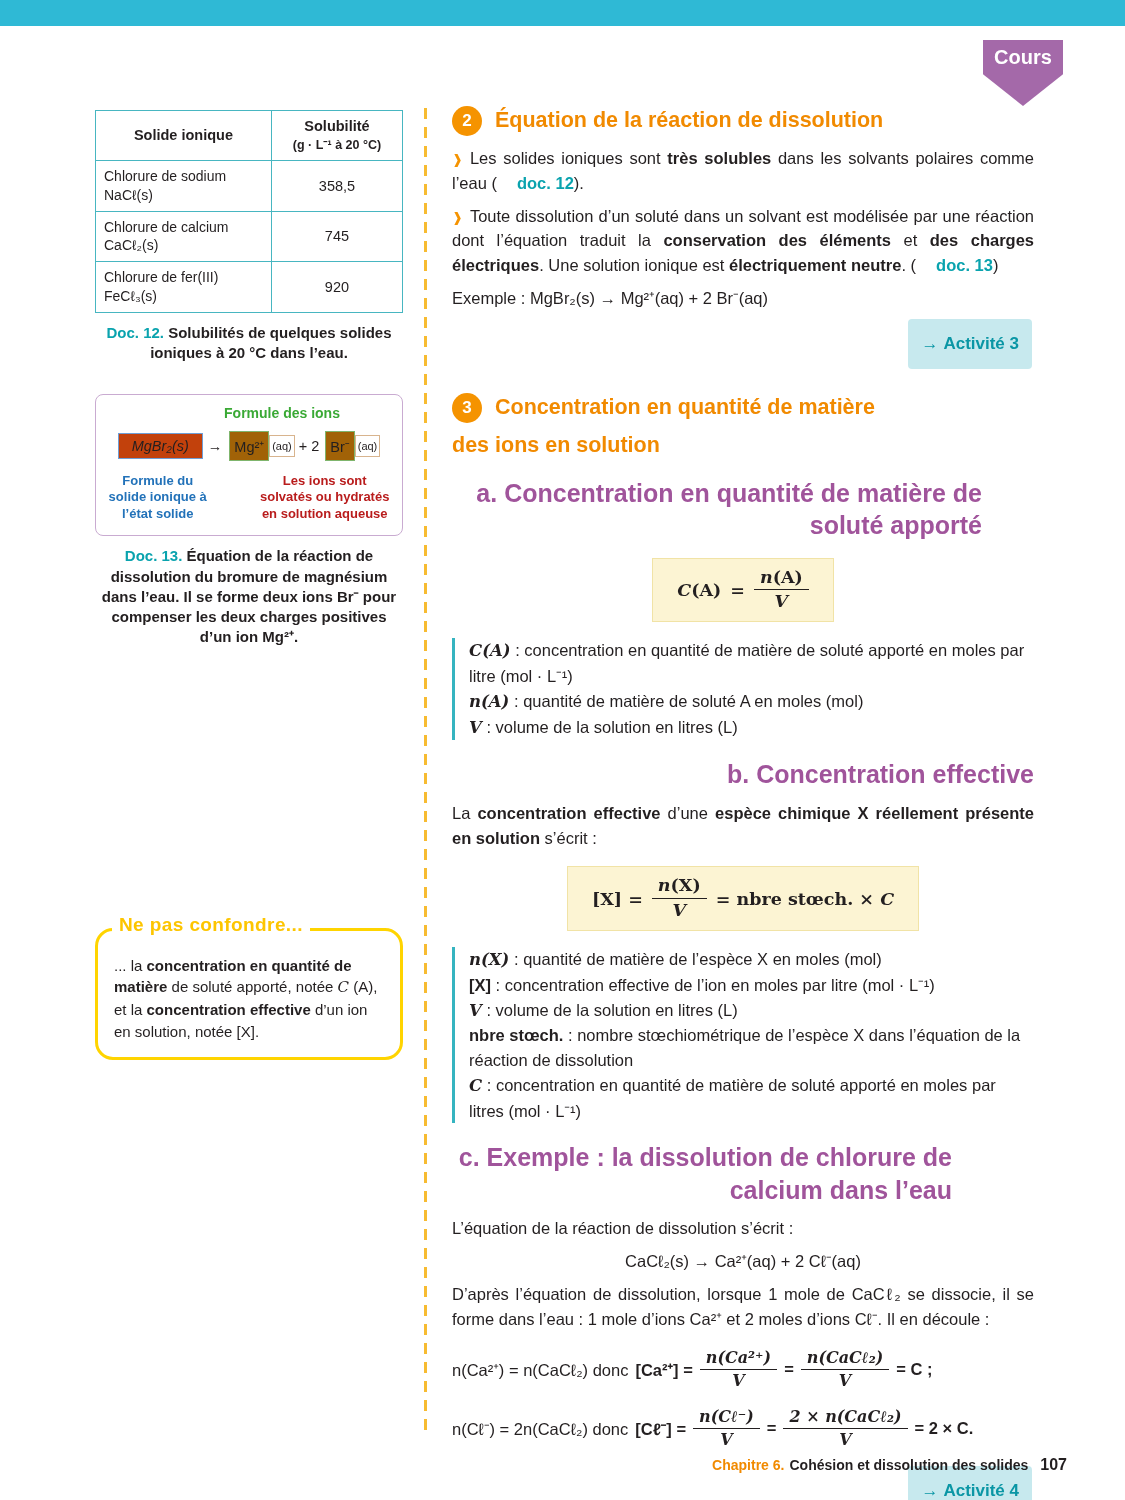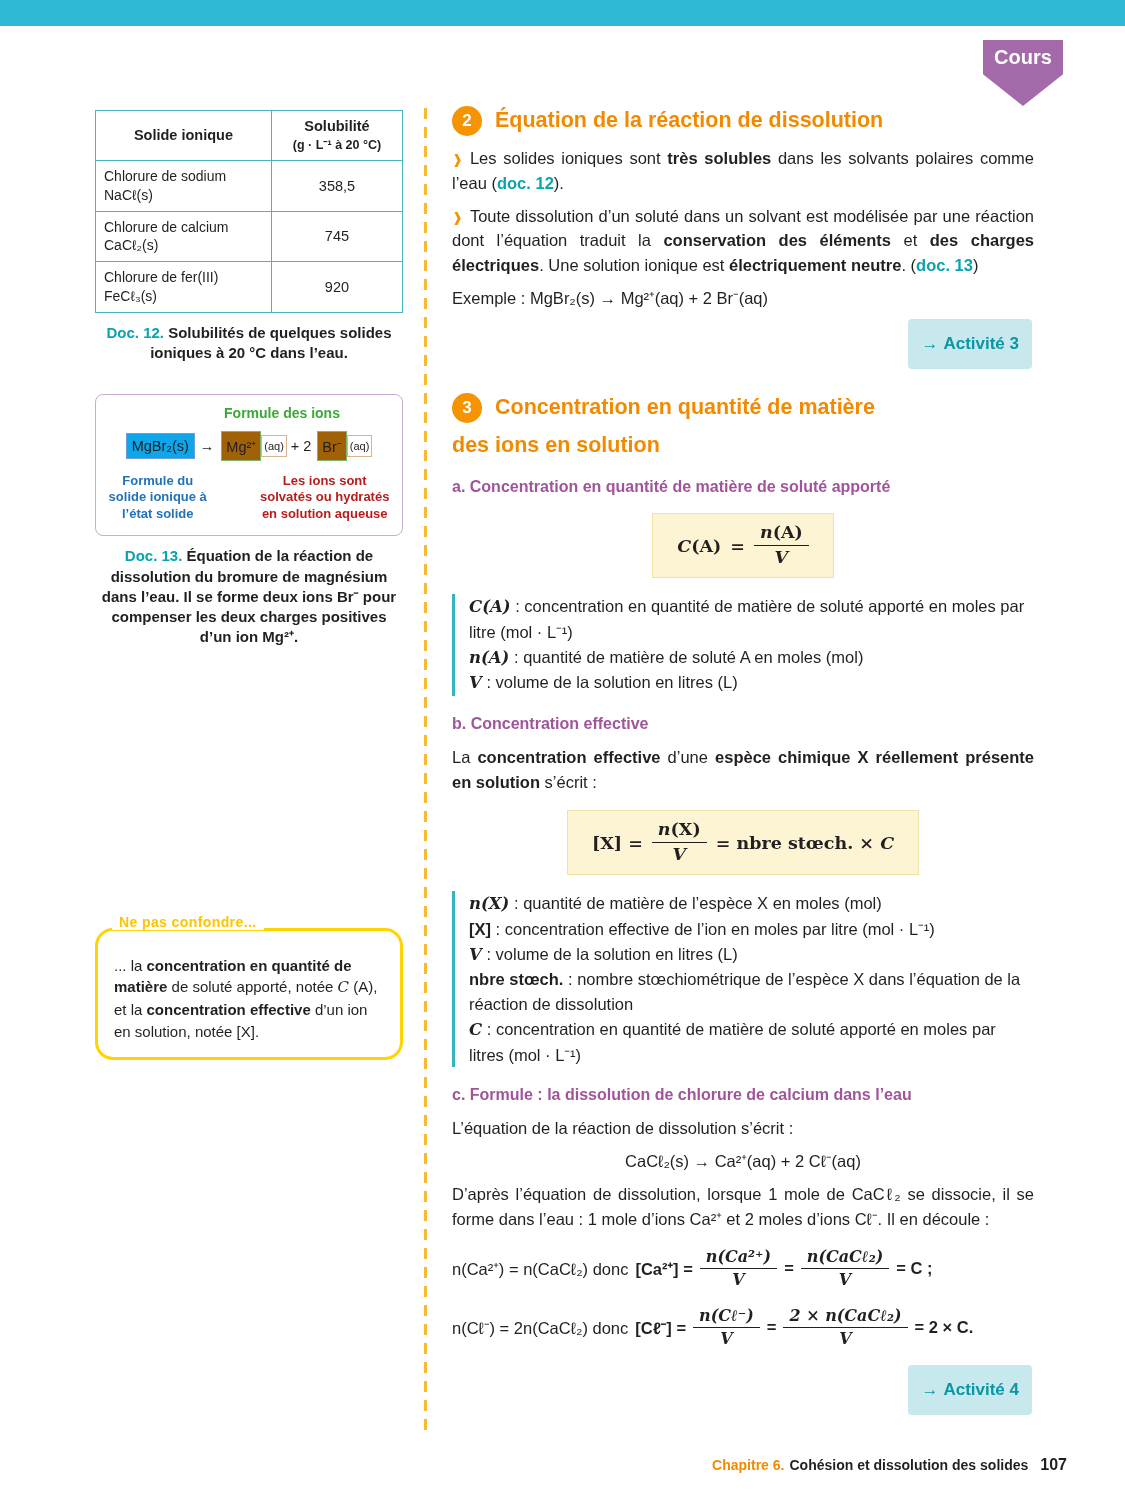--- a/index.html
+++ b/index.html
@@ -29,55 +29,55 @@
   .th-line2 { font-size:12.5px; }
   .name-cell { font-size:14px; line-height:1.35; }
   .value-cell { text-align:center; font-size:14.5px; }
   
   .doc-caption { margin-top:10px; font-size:15px; font-weight:bold; line-height:1.35;text-align:center; }
   .doc-label { color:#0aa3ae; }
   
   .diagram-box { margin-top:30px; border:1.5px solid #c9abd1; border-radius:8px; padding:10px 8px 12px; background:#fff; }
   .diagram-title { color:#3aa935; font-weight:bold; font-size:14px; text-align:center; padding-left:66px; }
   .diagram-eq { display:flex; align-items:center; justify-content:center; margin-top:10px; font-size:14.5px; }
-  .chem-box-solid { border:1.5px solid #6f9ed6; background:#0ea5e9; padding:4px 5px; }
+  .chem-box-solid { border:1.5px solid #6f9ed6; background:#c2410c; padding:4px 13px;font-style:italic; }
   .chem-box-ion   { border:1.5px solid #7fb56d; background:#a16207; padding:4px 4px; margin-left:2px; }
   .chem-box-aq    { border:1.5px solid #d8b48e; background:#fff; padding:4px 2px; font-size:11px; }
   .eq-arrow { margin:0 5px; font-weight:bold; }
   .eq-plus  { margin:0 4px; }
   .diagram-labels { display:flex; justify-content:space-between; margin-top:12px; padding:0 2px;gap:48px; }
   .label-solid { width:120px; color:#2272b9; font-weight:bold; font-size:13px; text-align:center; line-height:1.3; }
   .label-ions  { width:156px; color:#b91c1c; font-weight:bold; font-size:13px; text-align:center; line-height:1.3; }
   
   .warning-box { position:relative; margin-top:280px; border:3px solid #ffd400; border-radius:18px; padding:24px 16px 14px; }
   .warning-title {
     position:absolute; top:-17px; left:14px; background:#fff; padding:0 7px;
-    color:#fdc500; font-weight:bold; font-size:14px; letter-spacing:.4px;
+    color:#fdc500; font-weight:bold; font-size:19px; letter-spacing:.4px;
   }
   .warning-text { font-size:15px; line-height:1.45; }
   .serif { font-family:"DejaVu Serif", serif; }
   
   .section-header { display:flex; align-items:center; gap:13px; margin-bottom:10px; }
   .section-num {
     flex:0 0 auto; width:30px; height:30px; border-radius:50%; background:#f59300;
     color:#fff; font-weight:bold; font-size:17px; display:flex; align-items:center; justify-content:center;
   }
   .section-title { color:#f18a00; font-weight:bold; font-size:21.5px; line-height:1.2; }
   .section-title-line2 { margin:0 0 12px 0; }
   p.body { font-size:16.5px; line-height:1.5; margin:8px 0; text-align:justify; }
   .bullet { color:#f59300; font-size:13px; margin-right:7px; font-family:"DejaVu Sans", sans-serif; }
-  .doclink { color:#0aa3ae; font-weight:bold; }
+  .doclink { color:#0aa3ae; font-weight:bold;margin-left:20px; }
   .example-line { font-size:16.5px; margin:6px 0 8px; }
   .activity-row { text-align:right; margin:10px 2px 24px 0; }
   .activity-badge {
     display:inline-block; background:#c7e9ee; color:#0a96a5; font-weight:bold;
     font-size:17px; padding:15px 13px; border-radius:4px; cursor:pointer;
   }
   .activity-arrow { margin-right:5px; }
-  .subheading { color:#a0549b; font-weight:bold; font-size:16px; line-height:1.3; margin:18px 0 10px; }
+  .subheading { color:#a0549b; font-weight:bold; font-size:25px; line-height:1.3; margin:18px 0 10px;text-align:right; }
   .subheading-a { max-width:530px; }
   .subheading-c { max-width:500px; }
   .formula-box {
     background:#fcf4d3; border:1px solid #f1e3a6; width:max-content; margin:16px auto;
     padding:8px 24px; font-family:"DejaVu Serif", serif; font-weight:bold; font-size:17.5px;
     display:flex; align-items:center; gap:9px;
   }
   .var { font-style:italic; }
   .frac { display:inline-flex; flex-direction:column; align-items:center; vertical-align:middle; line-height:1.25; }
   .frac .num { padding:0 6px 1px; border-bottom:1.6px solid #231f20; }
@@ -211,21 +211,21 @@
   </div>
 
   <div class="def-block">
     <div class="def-line"><span class="def-term italic">n(X)</span><span> : quantité de matière de l’espèce X en moles (mol)</span></div>
     <div class="def-line"><span class="def-term">[X]</span><span> : concentration effective de l’ion en moles par litre (mol · L⁻¹)</span></div>
     <div class="def-line"><span class="def-term italic">V</span><span> : volume de la solution en litres (L)</span></div>
     <div class="def-line"><span class="def-term">nbre stœch.</span><span> : nombre stœchiométrique de l’espèce X dans l’équation de la réaction de dissolution</span></div>
     <div class="def-line"><span class="def-term italic">C</span><span> : concentration en quantité de matière de soluté apporté en moles par litres (mol · L⁻¹)</span></div>
   </div>
 
-  <h3 class="subheading subheading-c">c. Formule : la dissolution de chlorure de calcium dans l’eau</h3>
+  <h3 class="subheading subheading-c">c. Exemple : la dissolution de chlorure de calcium dans l’eau</h3>
 
   <p class="body">L’équation de la réaction de dissolution s’écrit :</p>
   <p class="centered-eq">CaCℓ₂(s) → Ca²⁺(aq) + 2 Cℓ⁻(aq)</p>
   <p class="body">D’après l’équation de dissolution, lorsque 1 mole de CaCℓ₂ se dissocie, il se forme dans l’eau : 1 mole d’ions Ca²⁺ et 2 moles d’ions Cℓ⁻. Il en découle :</p>
 
   <div class="math-line">
     <span>n(Ca²⁺) = n(CaCℓ₂) donc </span>
     <span class="math-bold">[Ca²⁺] =</span>
     <span class="frac math-frac">
         <span class="num">n(Ca²⁺)</span>

